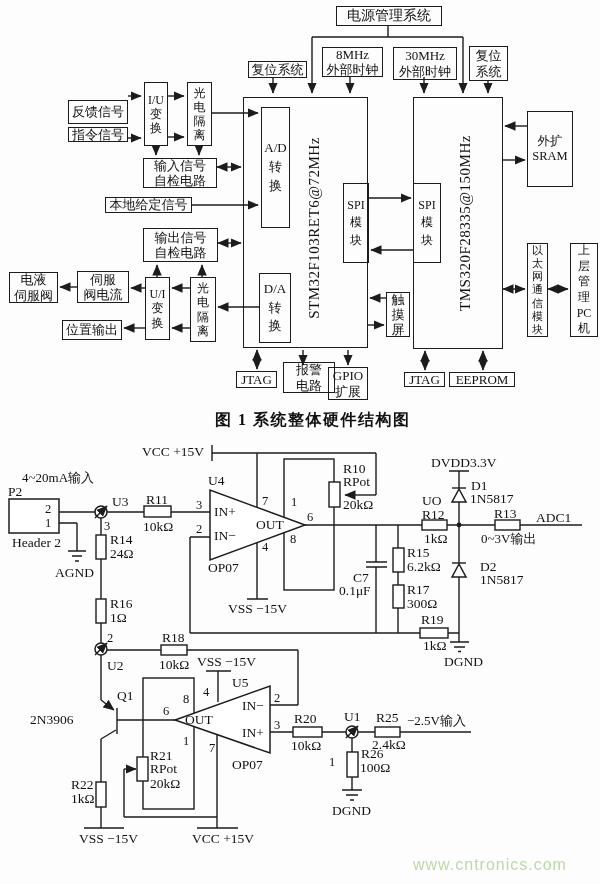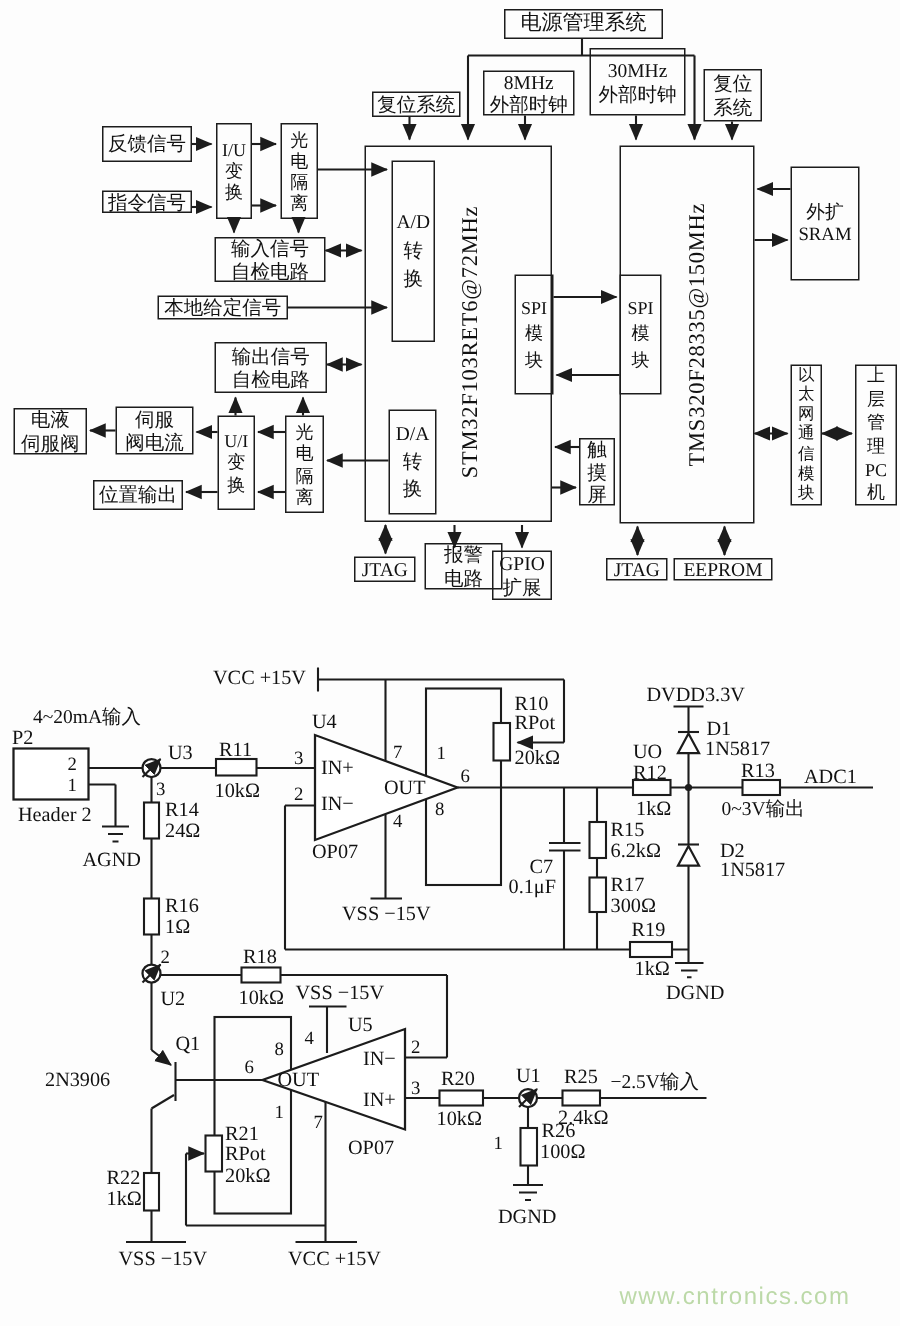--- a/index.html
+++ b/index.html
@@ -170,21 +170,21 @@
         <circle cx="352" cy="732" r="1.6" fill="#1c1c1c"></circle>
     <line class="w" x1="346" y1="738" x2="358" y2="726" marker-end="url(#ah)"></line>
   </g>
   <circle cx="459" cy="525" r="2.4" fill="#1c1c1c"></circle>
 </svg>
 
 <div class="bx" style="left:336px;top:6px;width:106px;height:20px;font-size:14px">电源管理系统</div>
 <div class="bx" style="left:248px;top:61px;width:59px;height:17px">复位系统</div>
 <div class="bx" style="left:322px;top:47px;width:61px;height:30px">8MHz
 外部时钟</div>
-<div class="bx" style="left:393px;top:32px;width:64px;height:45px">30MHz
+<div class="bx" style="left:393px;top:47px;width:64px;height:33px">30MHz
 外部时钟</div>
 <div class="bx" style="left:469px;top:46px;width:39px;height:35px">复位
 系统</div>
 <div class="bx" style="left:243px;top:97px;width:125px;height:251px"></div>
 <div class="rot" style="left:200px;top:219px;width:230px;height:18px">STM32F103RET6@72MHz</div>
 <div class="bx" style="left:413px;top:97px;width:90px;height:252px"></div>
 <div class="rot" style="left:351px;top:214px;width:230px;height:18px">TMS320F28335@150MHz</div>
 <div class="bx tall" style="left:261px;top:107px;width:29px;height:121px">A/D
 转
 换</div>
@@ -208,21 +208,21 @@
 通
 信
 模
 块</div>
 <div class="bx md" style="left:570px;top:243px;width:28px;height:94px">上
 层
 管
 理
 PC
 机</div>
-<div class="bx" style="left:68px;top:84px;width:60px;height:24px">反馈信号</div>
+<div class="bx" style="left:68px;top:100px;width:60px;height:24px">反馈信号</div>
 <div class="bx" style="left:68px;top:127px;width:60px;height:15px">指令信号</div>
 <div class="bx" style="left:144px;top:82px;width:24px;height:64px;font-size:12px">I/U
 变
 换</div>
 <div class="bx" style="left:187px;top:82px;width:25px;height:64px;font-size:12px">光
 电
 隔
 离</div>
 <div class="bx" style="left:143px;top:158px;width:74px;height:30px">输入信号
 自检电路</div>
@@ -242,20 +242,21 @@
 离</div>
 <div class="bx" style="left:62px;top:320px;width:60px;height:20px">位置输出</div>
 <div class="bx" style="left:236px;top:371px;width:41px;height:17px">JTAG</div>
 <div class="bx" style="left:283px;top:362px;width:52px;height:31px">报警
 电路</div>
 <div class="bx" style="left:328px;top:367px;width:40px;height:33px">GPIO
 扩展</div>
 <div class="bx" style="left:404px;top:372px;width:41px;height:15px">JTAG</div>
 <div class="bx" style="left:449px;top:372px;width:66px;height:15px">EEPROM</div>
 
+<div class="cap" style="left:215px;top:410px">图 1  系统整体硬件结构图</div>
 
 <span class="lb" style="left:22px;top:471px;font-size:13px">4~20mA输入</span>
 <span class="lb" style="left:8px;top:485px">P2</span>
 <span class="lb pn" style="left:45px;top:503px">2</span>
 <span class="lb pn" style="left:45px;top:517px">1</span>
 <span class="lb" style="left:12px;top:536px">Header 2</span>
 <span class="lb" style="left:55px;top:566px">AGND</span>
 <span class="lb" style="left:112px;top:495px">U3</span>
 <span class="lb pn" style="left:104px;top:520px">3</span>
 <span class="lb" style="left:146px;top:493px">R11</span>

